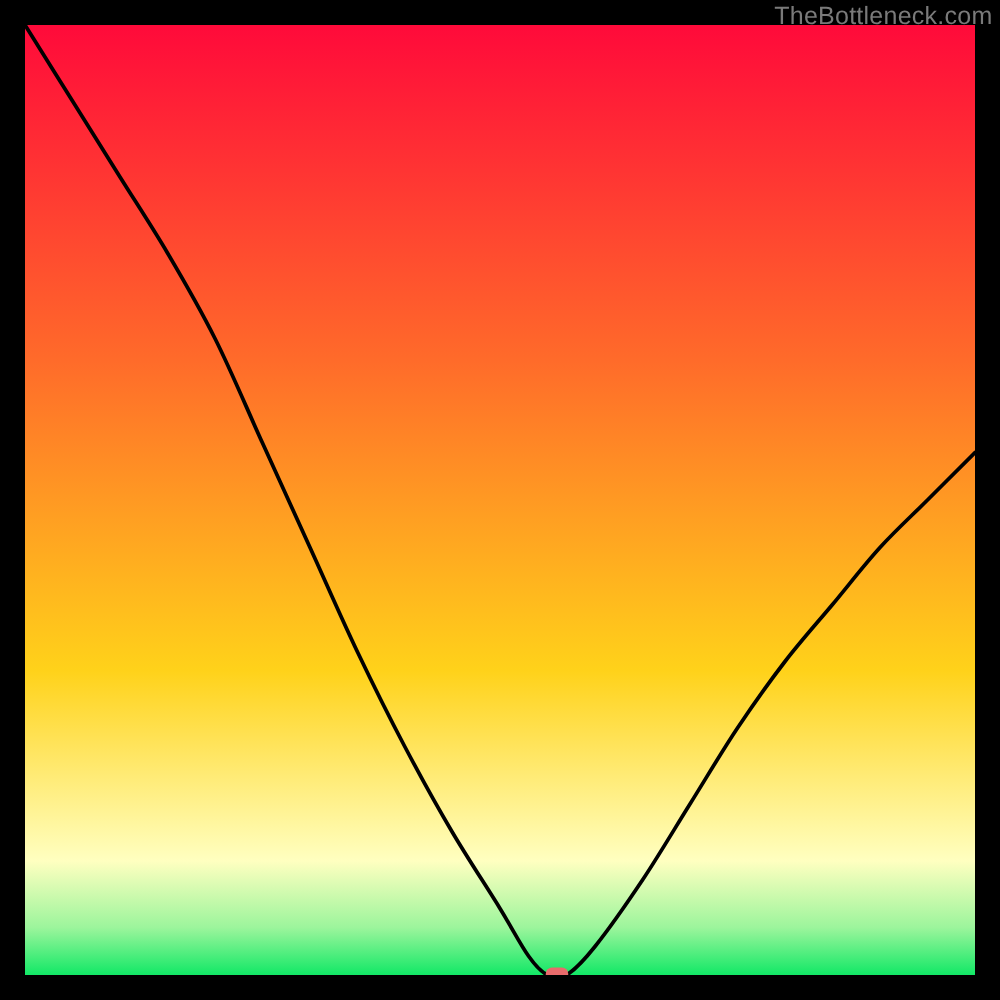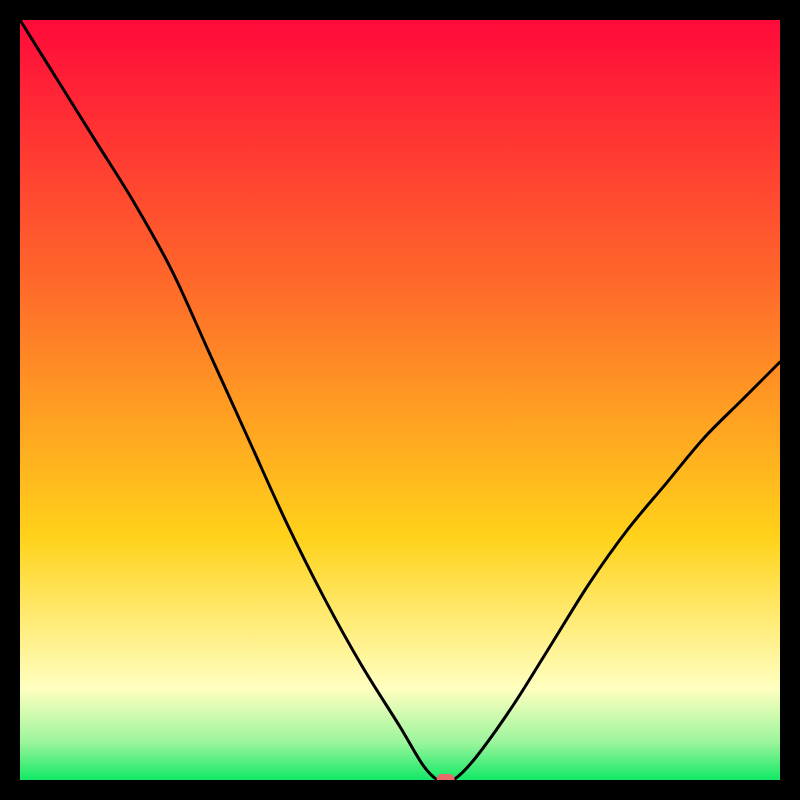--- a/index.html
+++ b/index.html
@@ -32,20 +32,21 @@
     font-weight: 500;
     color: #7a7a7a;
     letter-spacing: 0.2px;
   }
   svg { display: block; }
 </style>
 </head>
 <body>
 
 <div class="frame">
+  <div class="watermark">TheBottleneck.com</div>
 
   <svg class="plot" viewBox="0 0 760 760" preserveAspectRatio="none">
     <defs>
       <linearGradient id="bg" x1="0" y1="0" x2="0" y2="1">
         <stop id="g0" offset="0%" stop-color="#ff0a3a"></stop>
         <stop id="g1" offset="35%" stop-color="#ff6a2a"></stop>
         <stop id="g2" offset="68%" stop-color="#ffd21a"></stop>
         <stop id="g3" offset="88%" stop-color="#ffffc0"></stop>
         <stop id="g4" offset="95%" stop-color="#9cf59c"></stop>
         <stop id="g5" offset="100%" stop-color="#12e866"></stop>

